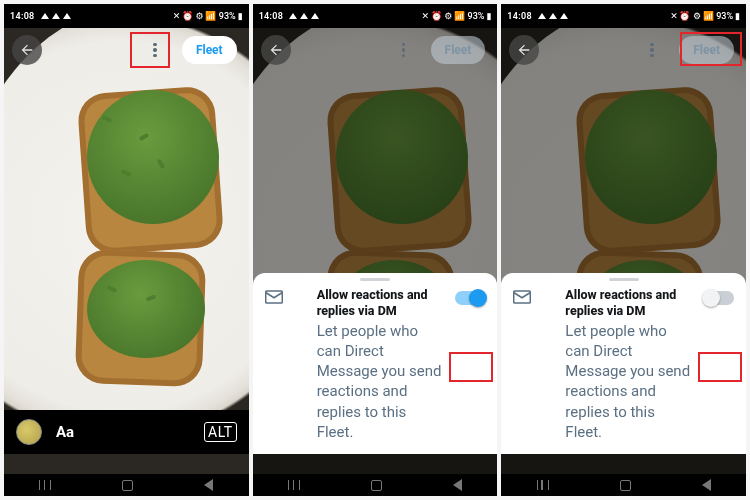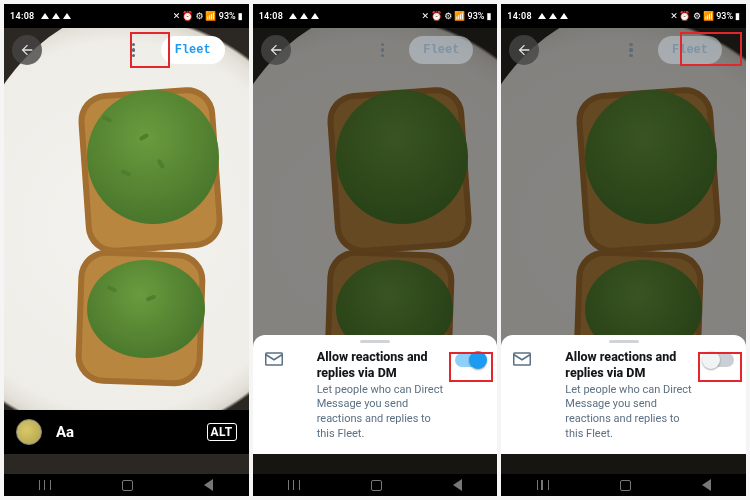--- a/index.html
+++ b/index.html
@@ -59,24 +59,23 @@
     background: radial-gradient(circle at 45% 35%, #6a9b3e, #3f6b25);
     filter: blur(0.4px);
   }
   .leaf {
     position: absolute;
     width: 10px; height: 4px; background: #4e7e2e;
     border-radius: 2px; transform: rotate(25deg);
   }
   
   .appbar {
-    position: absolute; top: 0; left: 0; right: 16px; height: 44px;
+    position: absolute; top: 0; left: 0; right: 4px; height: 44px;
     display: flex; align-items: center; padding: 0 8px; gap: 6px;
     z-index: 4;
-    font-family: Liberation Mono, monospace;
   }
   .back-btn {
     width: 30px; height: 30px; border-radius: 50%;
     background: rgba(70,70,70,0.8);
     display: flex; align-items: center; justify-content: center;
     color: #e2e2e2;
   }
   .back-btn svg { width: 16px; height: 16px; }
   .more-btn {
     width: 30px; height: 30px; border-radius: 6px;
@@ -99,21 +98,21 @@
     background: #000; display: flex; align-items: center; padding: 0 12px; gap: 14px;
     z-index: 4;
   }
   .sticker-btn {
     width: 26px; height: 26px; border-radius: 50%;
     background: radial-gradient(circle at 40% 40%, #d8c96a, #b0a14a);
     border: 1.5px solid #8c8c8c;
   }
   .text-btn { color: #fff; font-weight: 700; font-size: 15px; }
   .alt-btn {
-    margin-left: auto; color: #fff; font-size: 12px; font-weight: 700;
+    margin-left: auto; color: #fff; font-size: 14px; font-weight: 400;
     border: 1.5px solid #fff; border-radius: 3px; padding: 1px 3px;
     letter-spacing: 0.5px;
   }
   
   .navbar {
     height: 22px; background: #000;
     display: flex; justify-content: space-around; align-items: center;
     z-index: 5; position: relative;
   }
   .nav-recent { width: 12px; height: 10px; border-left: 1.5px solid #777; border-right: 1.5px solid #777; position: relative; }
@@ -129,21 +128,21 @@
     z-index: 6;
   }
   .sheet::before {
     content: ""; position: absolute; top: 5px; left: 50%; transform: translateX(-50%);
     width: 30px; height: 3px; background: #d0d4d8; border-radius: 2px;
   }
   .sheet-icon { width: 18px; flex: none; color: #5b7083; padding-top: 2px; }
   .sheet-icon svg { width: 18px; height: 14px; }
   .sheet-text { flex: 1; margin-left: 24px; }
   .sheet-title { font-size: 12.5px; font-weight: 800; color: #14171a; line-height: 1.25; }
-  .sheet-desc { font-size: 11px; color: #5b7083; line-height: 1.35; margin-top: 2px; max-width: 150px; }
+  .sheet-desc { font-size: 15px; color: #5b7083; line-height: 1.35; margin-top: 2px; max-width: 150px; }
   .toggle {
     width: 30px; height: 14px; border-radius: 7px;
     background: #c9cfd4; position: relative; flex: none; align-self: flex-start;
     margin-top: 4px;
   }
   .toggle .knob {
     position: absolute; top: -2px; width: 18px; height: 18px; border-radius: 50%;
     background: #f1f3f4; box-shadow: 0 1px 2px rgba(0,0,0,0.35);
   }
   .toggle.on { background: #8ed0f9; }

